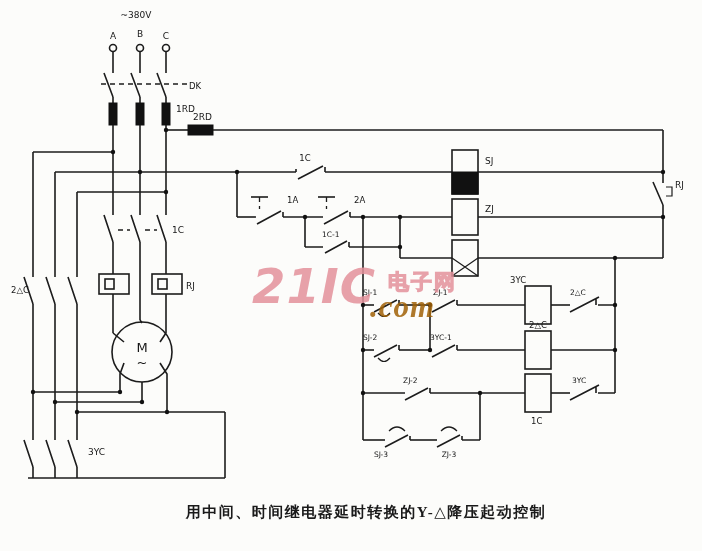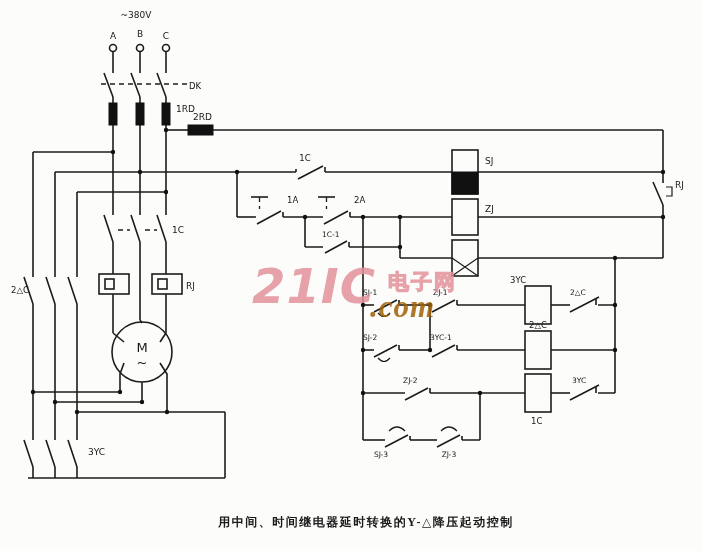--- a/index.html
+++ b/index.html
@@ -20,21 +20,21 @@
      pointer-events:none;opacity:.85;text-decoration:underline;}
   #wm-brand{position:absolute;left:52px;top:2px;font:italic 700 48px "DejaVu Sans",sans-serif;
      color:#e4929c;letter-spacing:1px;}
   #wm-site{position:absolute;left:156px;top:12px;font:700 21px "DejaVu Sans",sans-serif;
      color:#fdf3f4;-webkit-text-stroke:1.2px #e4929c;letter-spacing:2px;white-space:nowrap;padding-left:32px;}
   #wm-com{position:absolute;left:150px;top:33px;font:italic 700 31px "Liberation Serif",serif;
      color:#a16207;letter-spacing:1px;margin-left:20px;}
   #caption{position:absolute;left:0;top:503px;width:702px;text-align:center;
      padding-left:30px;box-sizing:border-box;
      font-family:"Liberation Serif","DejaVu Serif",serif;font-weight:700;
-     font-size:12px;letter-spacing:1.5px;color:#1a1a1a;margin-top:11px;}
+     font-size:15px;letter-spacing:1.5px;color:#1a1a1a;}
 </style>
 </head>
 <body>
 
 <div id="page">
 
 <svg width="702" height="551" viewBox="0 0 702 551">
 
   <g>
 

